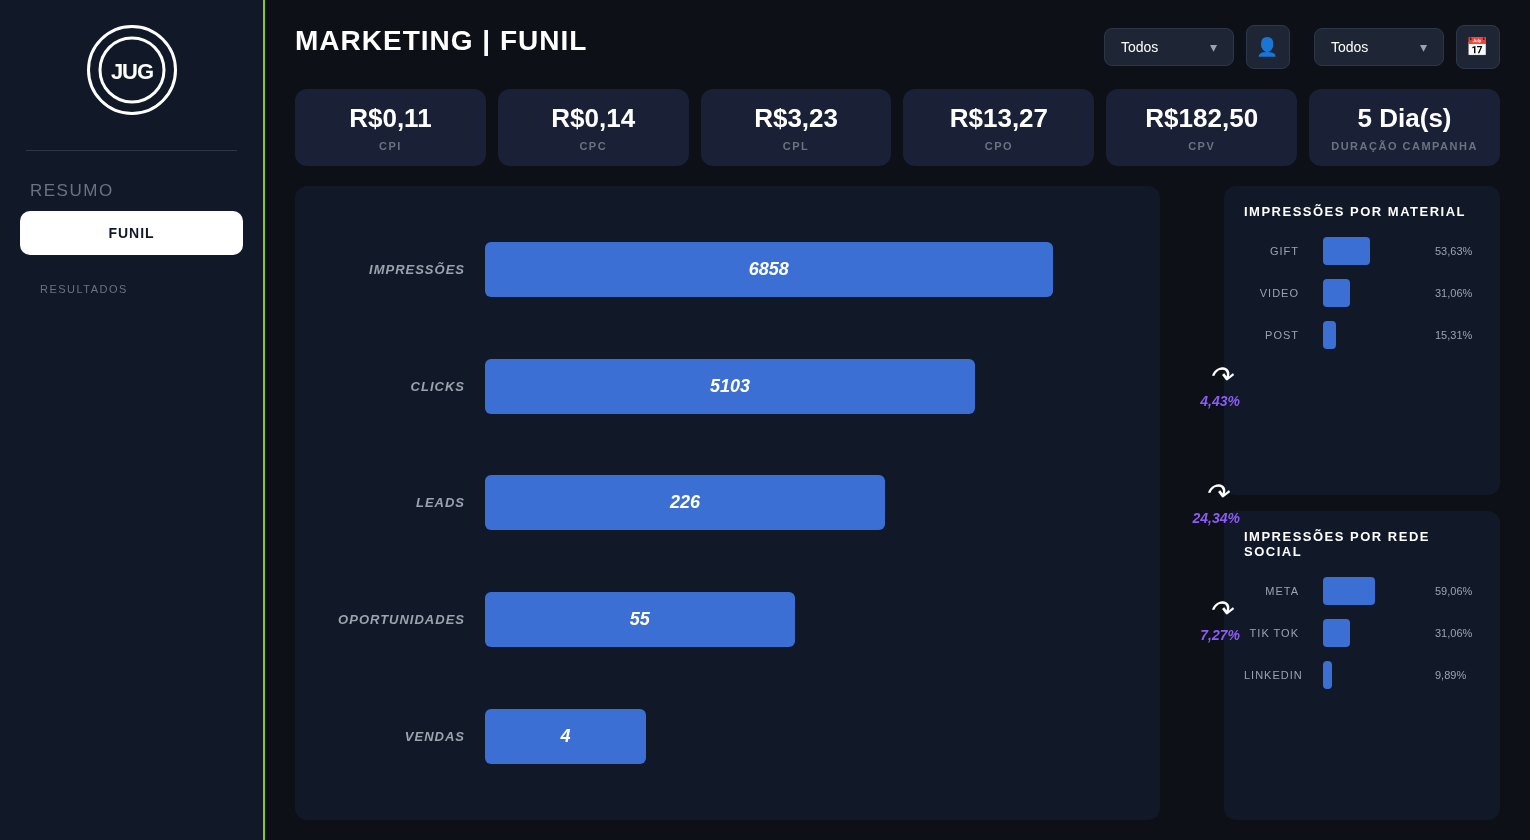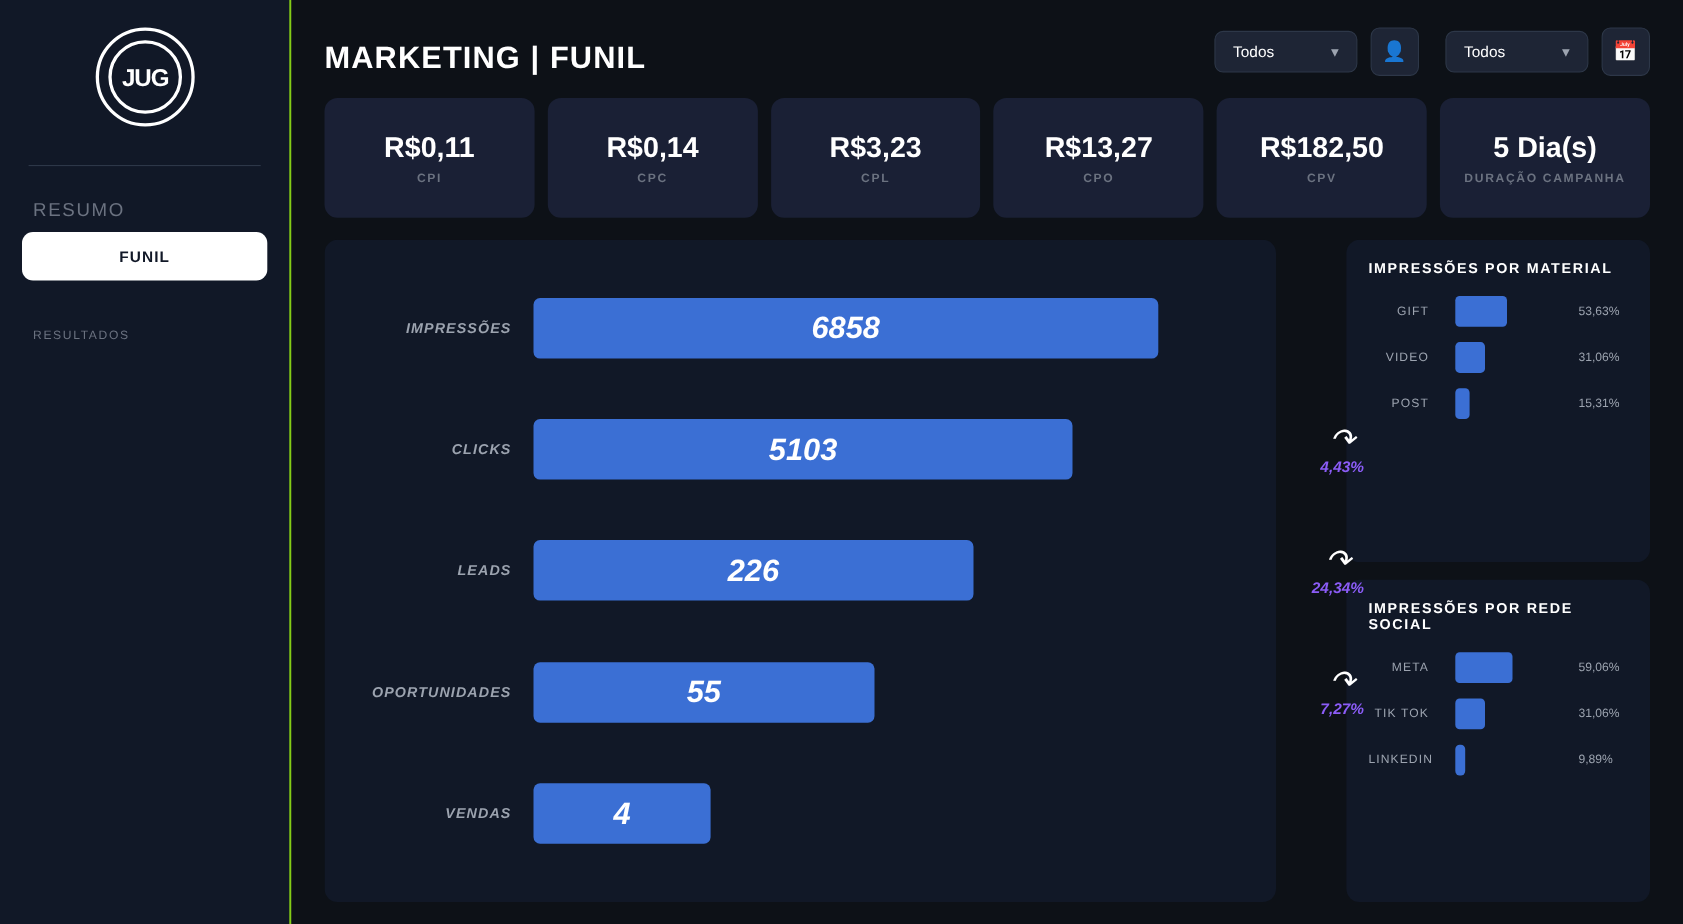--- a/index.html
+++ b/index.html
@@ -71,40 +71,40 @@
       margin-bottom: 8px;
     }
     .sidebar-nav-item.active {
       background: #fff;
       color: #111827;
     }
     .sidebar-section-label-bottom {
       color: #6b7280;
       font-size: 11px;
       letter-spacing: 1.5px;
-      margin-top: 36px;
+      margin-top: 20px;
       margin-bottom: 10px;
       align-self: flex-start;
-      padding-left: 30px;
+      padding-left: 40px;
     }
 
     
     .main {
       flex: 1;
       display: flex;
       flex-direction: column;
       padding: 25px 30px 20px;
       background: #0d1117;
       overflow: hidden;
     }
 
     
     .header {
       display: flex;
-      align-items: flex-end;
+      align-items: flex-start;
       margin-bottom: 20px;
       gap: 48px;
     }
     .page-title {
       font-size: 28px;
       font-weight: 700;
       color: #fff;
       flex: 1;
       letter-spacing: 1px;
     }
@@ -147,21 +147,21 @@
     
     .kpi-row {
       display: flex;
       gap: 12px;
       margin-bottom: 20px;
     }
     .kpi-card {
       flex: 1;
       background: #1a2035;
       border-radius: 12px;
-      padding: 30px 20px;
+      padding: 14px 20px;
       display: flex;
       flex-direction: column;
       align-items: center;
       justify-content: space-between;
     }
     .kpi-value {
       font-size: 26px;
       font-weight: 700;
       color: #fff;
       margin-bottom: 6px;
@@ -211,21 +211,21 @@
       flex: 1;
       position: relative;
     }
     .funnel-bar {
       background: #3b6fd4;
       border-radius: 6px;
       height: 55px;
       display: flex;
       align-items: center;
       justify-content: center;
-      font-size: 28px;
+      font-size: 18px;
       font-weight: 700;
       color: #fff;
     }
     .funnel-conversion {
       position: absolute;
       right: -100px;
       top: 50%;
       transform: translateY(-50%);
       display: flex;
       flex-direction: column;

